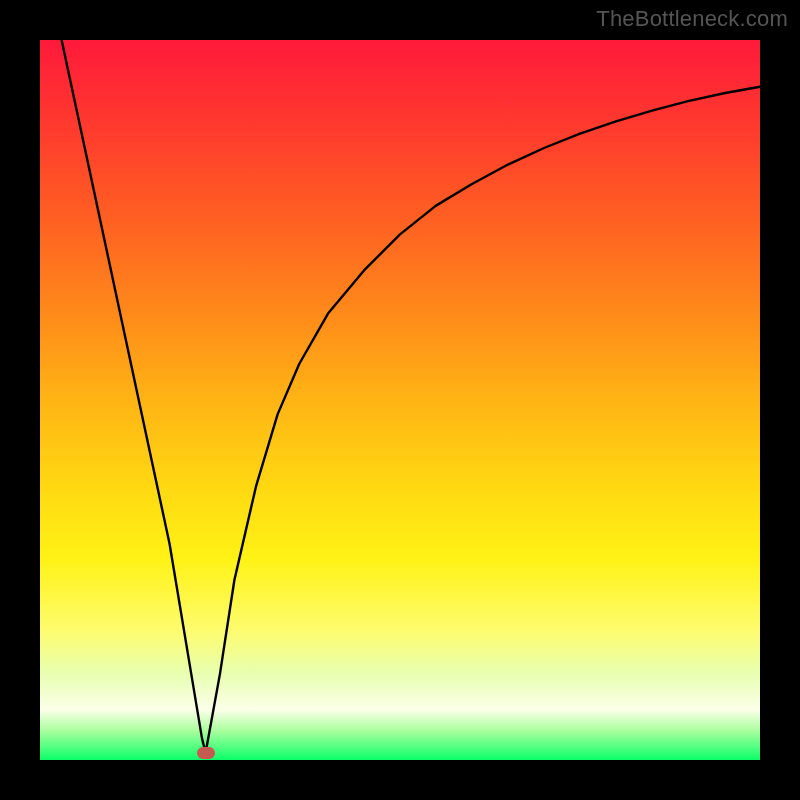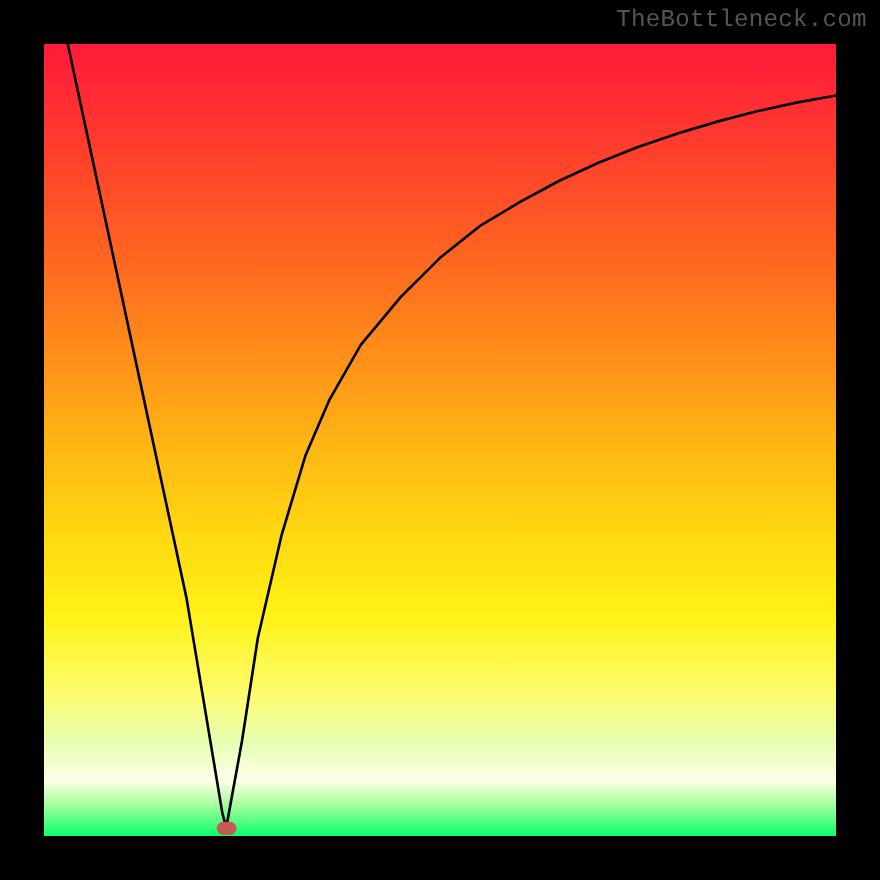--- a/index.html
+++ b/index.html
@@ -8,21 +8,20 @@
     width: 800px;
     height: 800px;
     overflow: hidden;
     background: #000;
     font-family: Arial, Helvetica, sans-serif;
   }
   .frame {
     position: relative;
     width: 800px;
     height: 716px;
-    font-family: Liberation Mono, monospace;
   }
   .plot-area {
     position: absolute;
     left: 40px;
     top: 40px;
     width: 720px;
     height: 720px;
     background: linear-gradient(
       to bottom,
       #ff1a3a 0%,

